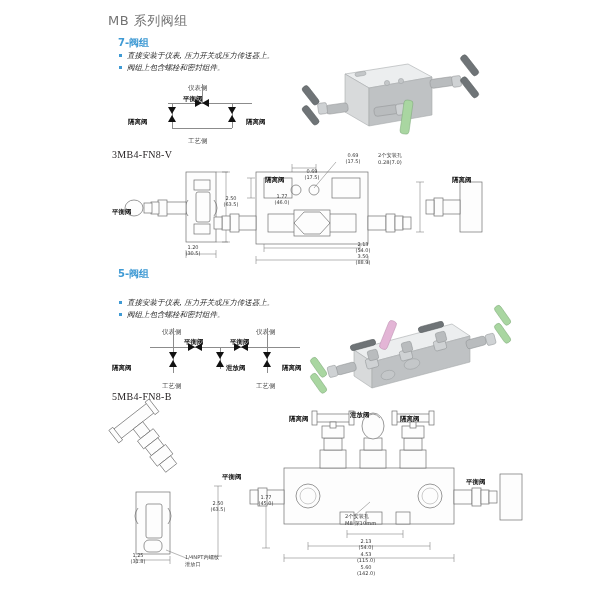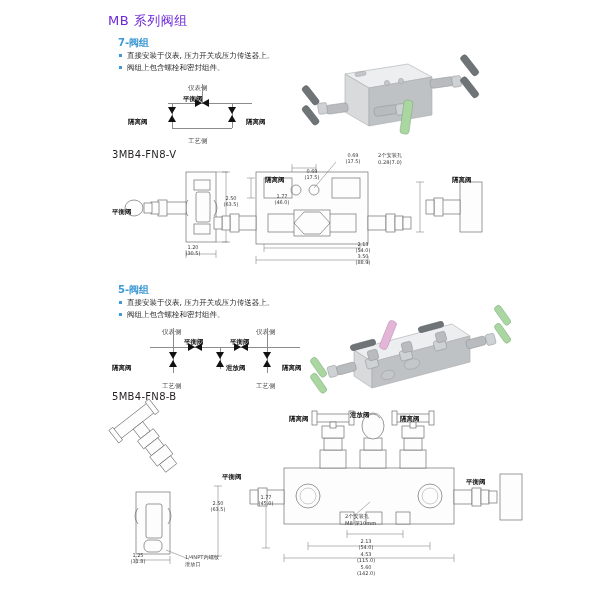--- a/index.html
+++ b/index.html
@@ -8,33 +8,33 @@
     background:#ffffff;
     font-family:"DejaVu Sans","Liberation Sans",sans-serif;
     position:relative;overflow:hidden;
     color:#231f20;
   }
   .page{position:absolute;inset:0;}
 
   
   .doc-title{
     position:absolute;left:108px;top:12px;
-    font-size:13px;color:#6d28d9;letter-spacing:.5px;
+    font-size:13px;color:#737373;letter-spacing:.5px;
   }
   .sec-title{
     position:absolute;font-size:10px;color:#3f9ad4;font-weight:bold;
   }
-  .bullets{position:absolute;font-size:7.5px;color:#2a2a2a;line-height:12px;}
+  .bullets{position:absolute;font-size:7.5px;color:#2a2a2a;line-height:12px;font-style:italic;}
   .bullets .b{position:relative;padding-left:9px;white-space:nowrap;}
   .bullets .b:before{
     content:"";position:absolute;left:1px;top:4px;width:3px;height:3px;
     background:#3f9ad4;
   }
   .model{
-    position:absolute;font-size:10px;color:#231f20;letter-spacing:.3px;
+    position:absolute;font-size:10px;color:#231f20;letter-spacing:.3px;font-family:Liberation Serif, serif;
   }
 
   
   .cn{position:absolute;font-size:6.5px;color:#1a1a1a;white-space:nowrap;font-weight:bold;margin-top:8px;}
   .cn.light{font-weight:normal;color:#4a4a4a;}
   .dim{position:absolute;font-size:5px;color:#3a3a3a;white-space:nowrap;text-align:center;line-height:6px;}
   .note{position:absolute;font-size:5.2px;color:#3a3a3a;white-space:nowrap;line-height:6.5px;}
 
   
   .schem{position:absolute;}
@@ -231,21 +231,21 @@
   </div>
   <div class="dim" style="left:350px;top:253px;width:26px;">
     <span>3.50</span><br>
     <span>(88.9)</span>
   </div>
   <div class="note" style="left:378px;top:152px;">
     <span>2个安装孔</span><br>
     <span>0.28(7.0)</span>
   </div>
 
-  <div class="sec-title" style="left:118px;top:283px;">5-阀组</div>
+  <div class="sec-title" style="left:118px;top:267px;">5-阀组</div>
 
   <div class="bullets" style="left:118px;top:297px;">
     <div class="b">直接安装于仪表, 压力开关或压力传送器上。</div>
     <div class="b">阀组上包含螺栓和密封组件。</div>
   </div>
 
   <div class="schem" style="left:140px;top:320px;width:180px;height:62px;">
     <div class="cn light" style="left:22px;top:0px;">仪表侧</div>
     <div class="cn light" style="left:116px;top:0px;">仪表侧</div>
 

